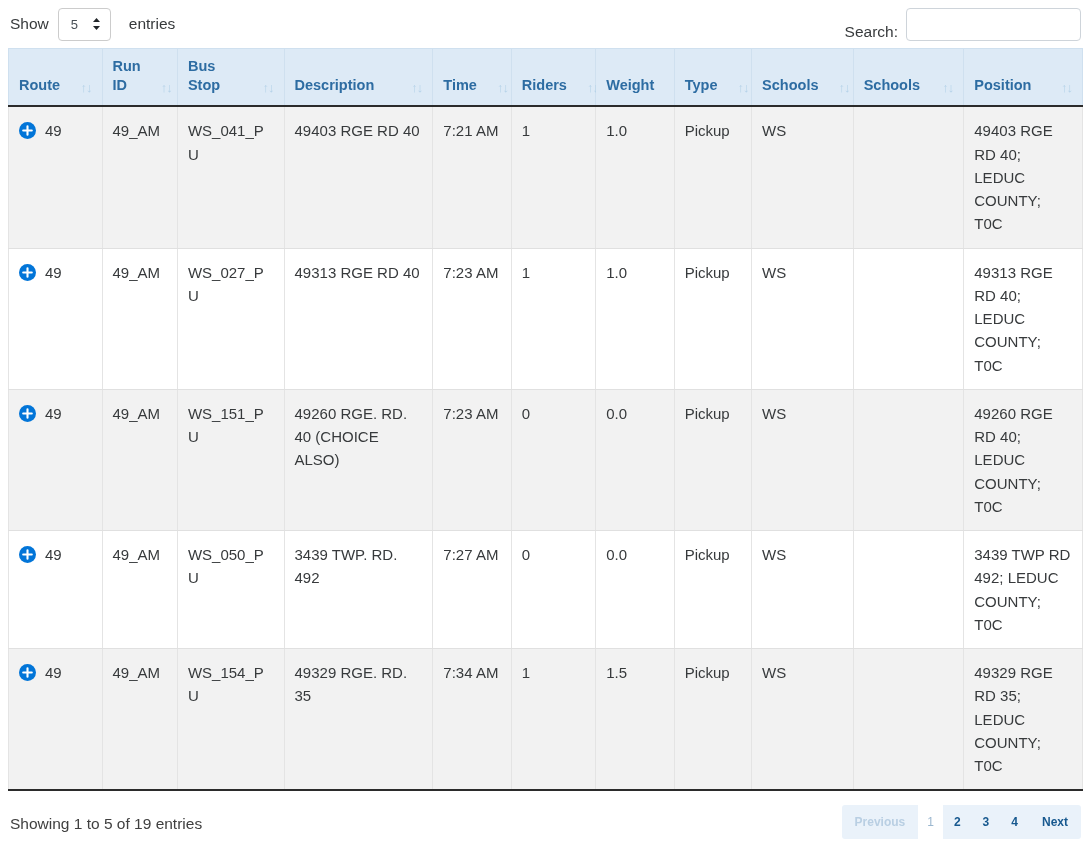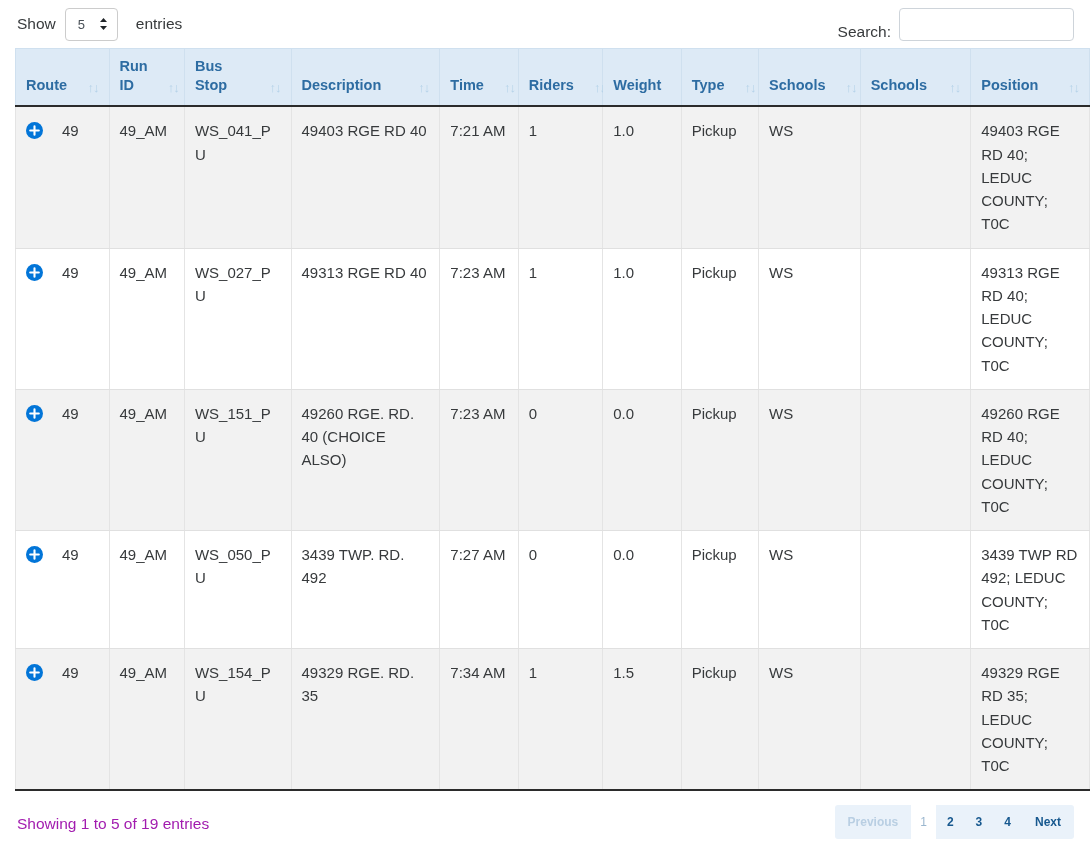--- a/index.html
+++ b/index.html
@@ -10,21 +10,21 @@
     height: 858px;
     background: #ffffff;
     font-family: "Liberation Sans", sans-serif;
     color: #373a3c;
     -webkit-font-smoothing: antialiased;
   }
   .wrap {
     width: 1091px;
     height: 858px;
     position: relative;
-    padding: 0 15px;
+    padding: 0 8px;
   }
 
   
   .top-bar {
     height: 48px;
     display: flex;
     align-items: center;
     justify-content: space-between;
     padding: 0 2px;
   }
@@ -129,21 +129,21 @@
     font-size: 15px;
     color: #373a3c;
     word-wrap: break-word;
     overflow-wrap: break-word;
   }
   table.dt tbody td:first-child { border-left: 1px solid #e4e4e4; }
   table.dt tbody tr.odd td { background: #f2f2f2; }
   table.dt tbody tr.even td { background: #ffffff; }
   table.dt tbody tr:last-child td { border-bottom: 2px solid #2b2b2b; }
 
-  .route-cell { display: flex; align-items: flex-start; gap: 19px; }
+  .route-cell { display: flex; align-items: flex-start; gap: 9px; }
   .expand-ico {
     flex: 0 0 auto;
     width: 17px;
     height: 17px;
     margin-top: 3px;
     display: block;
   }
 
   
   col.c-route    { width: 93px; }
@@ -161,21 +161,21 @@
   
   .bottom-bar {
     height: 62px;
     display: flex;
     align-items: center;
     justify-content: space-between;
     padding: 0 2px;
   }
   .info-text {
     font-size: 15.5px;
-    color: #a21caf;
+    color: #404040;
     padding-top: 3px;
   }
   .pagination {
     display: flex;
     align-items: stretch;
     background: #eaf2fa;
     border-radius: 3px;
     overflow: hidden;
     height: 34px;
   }

